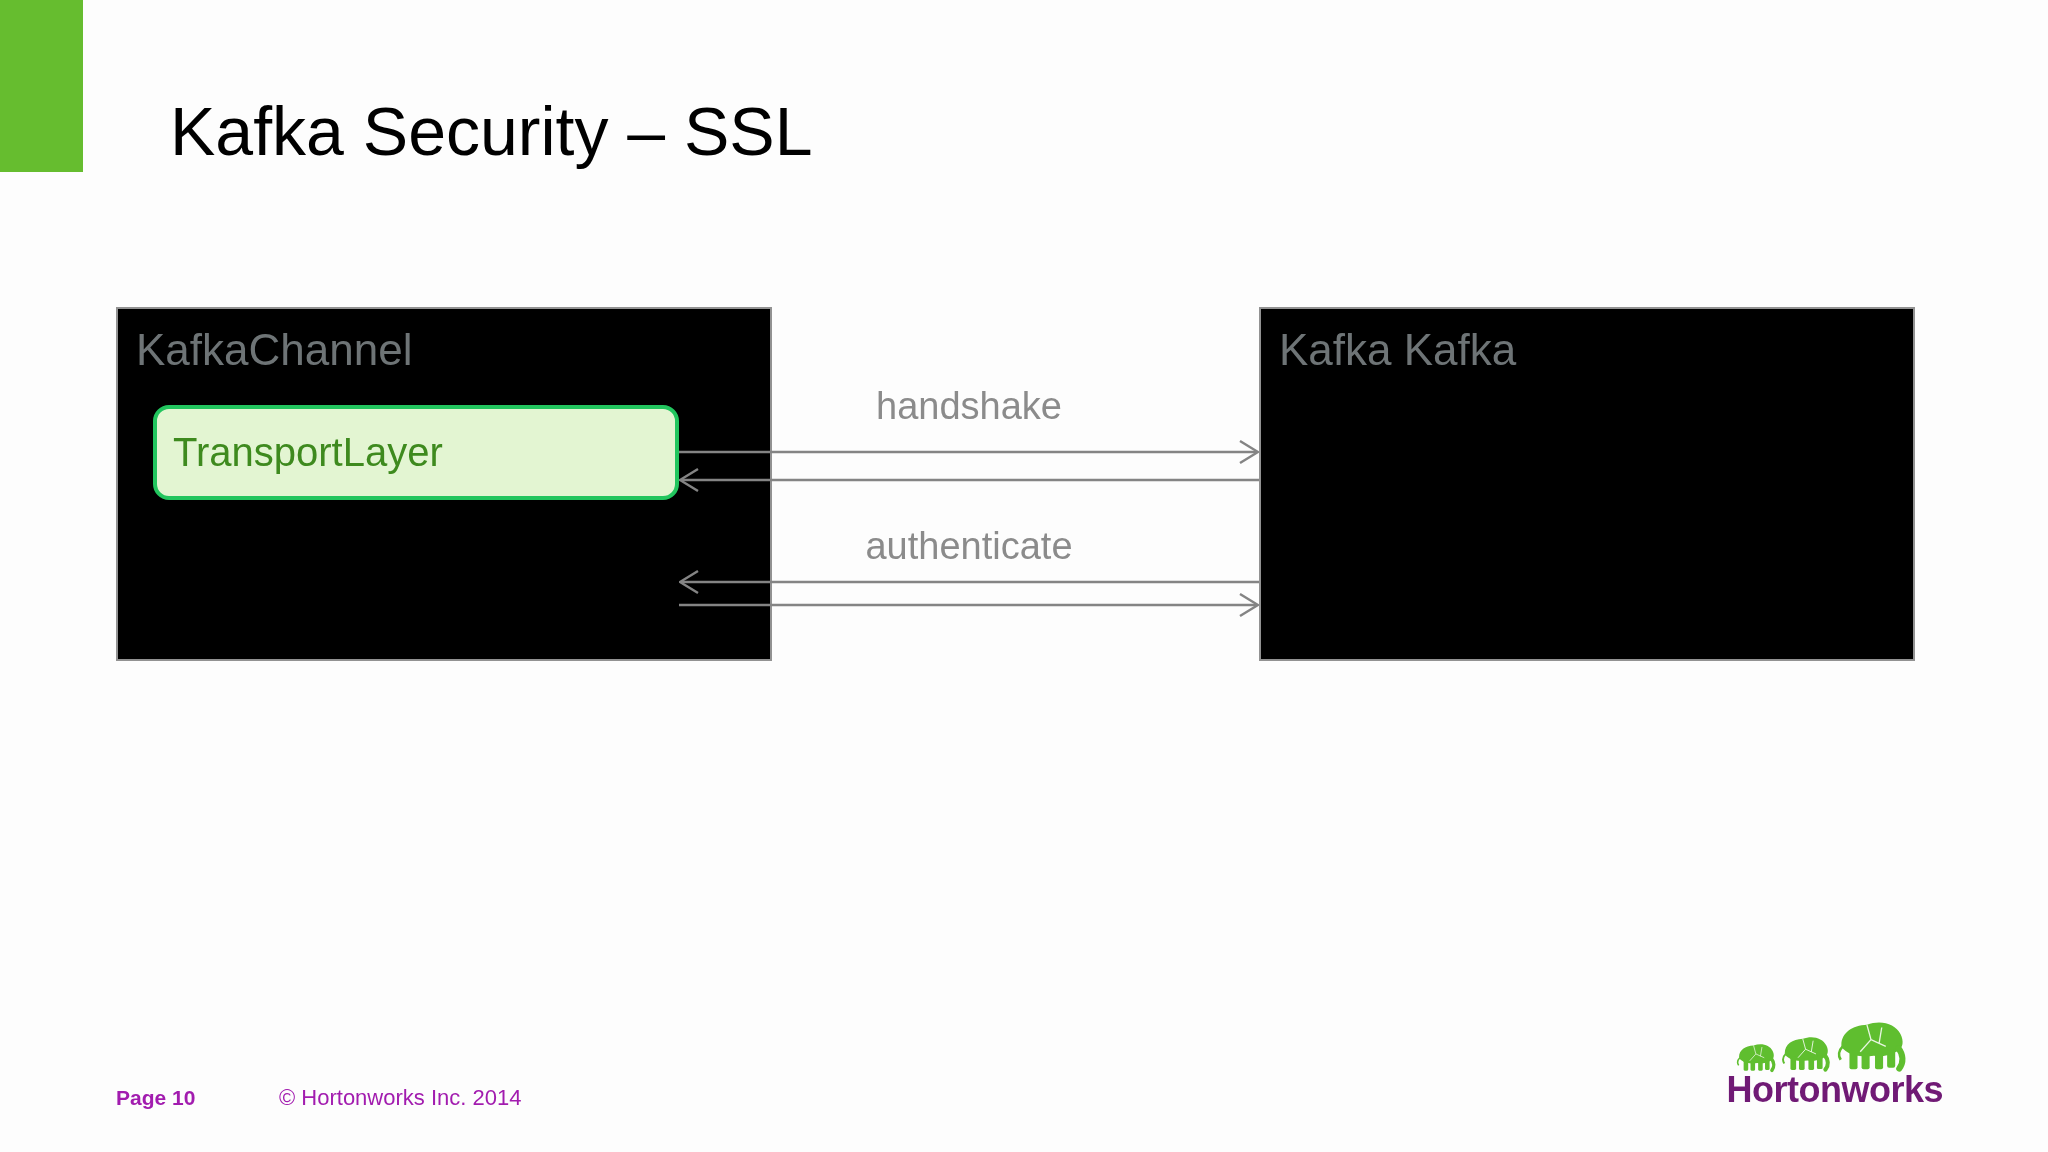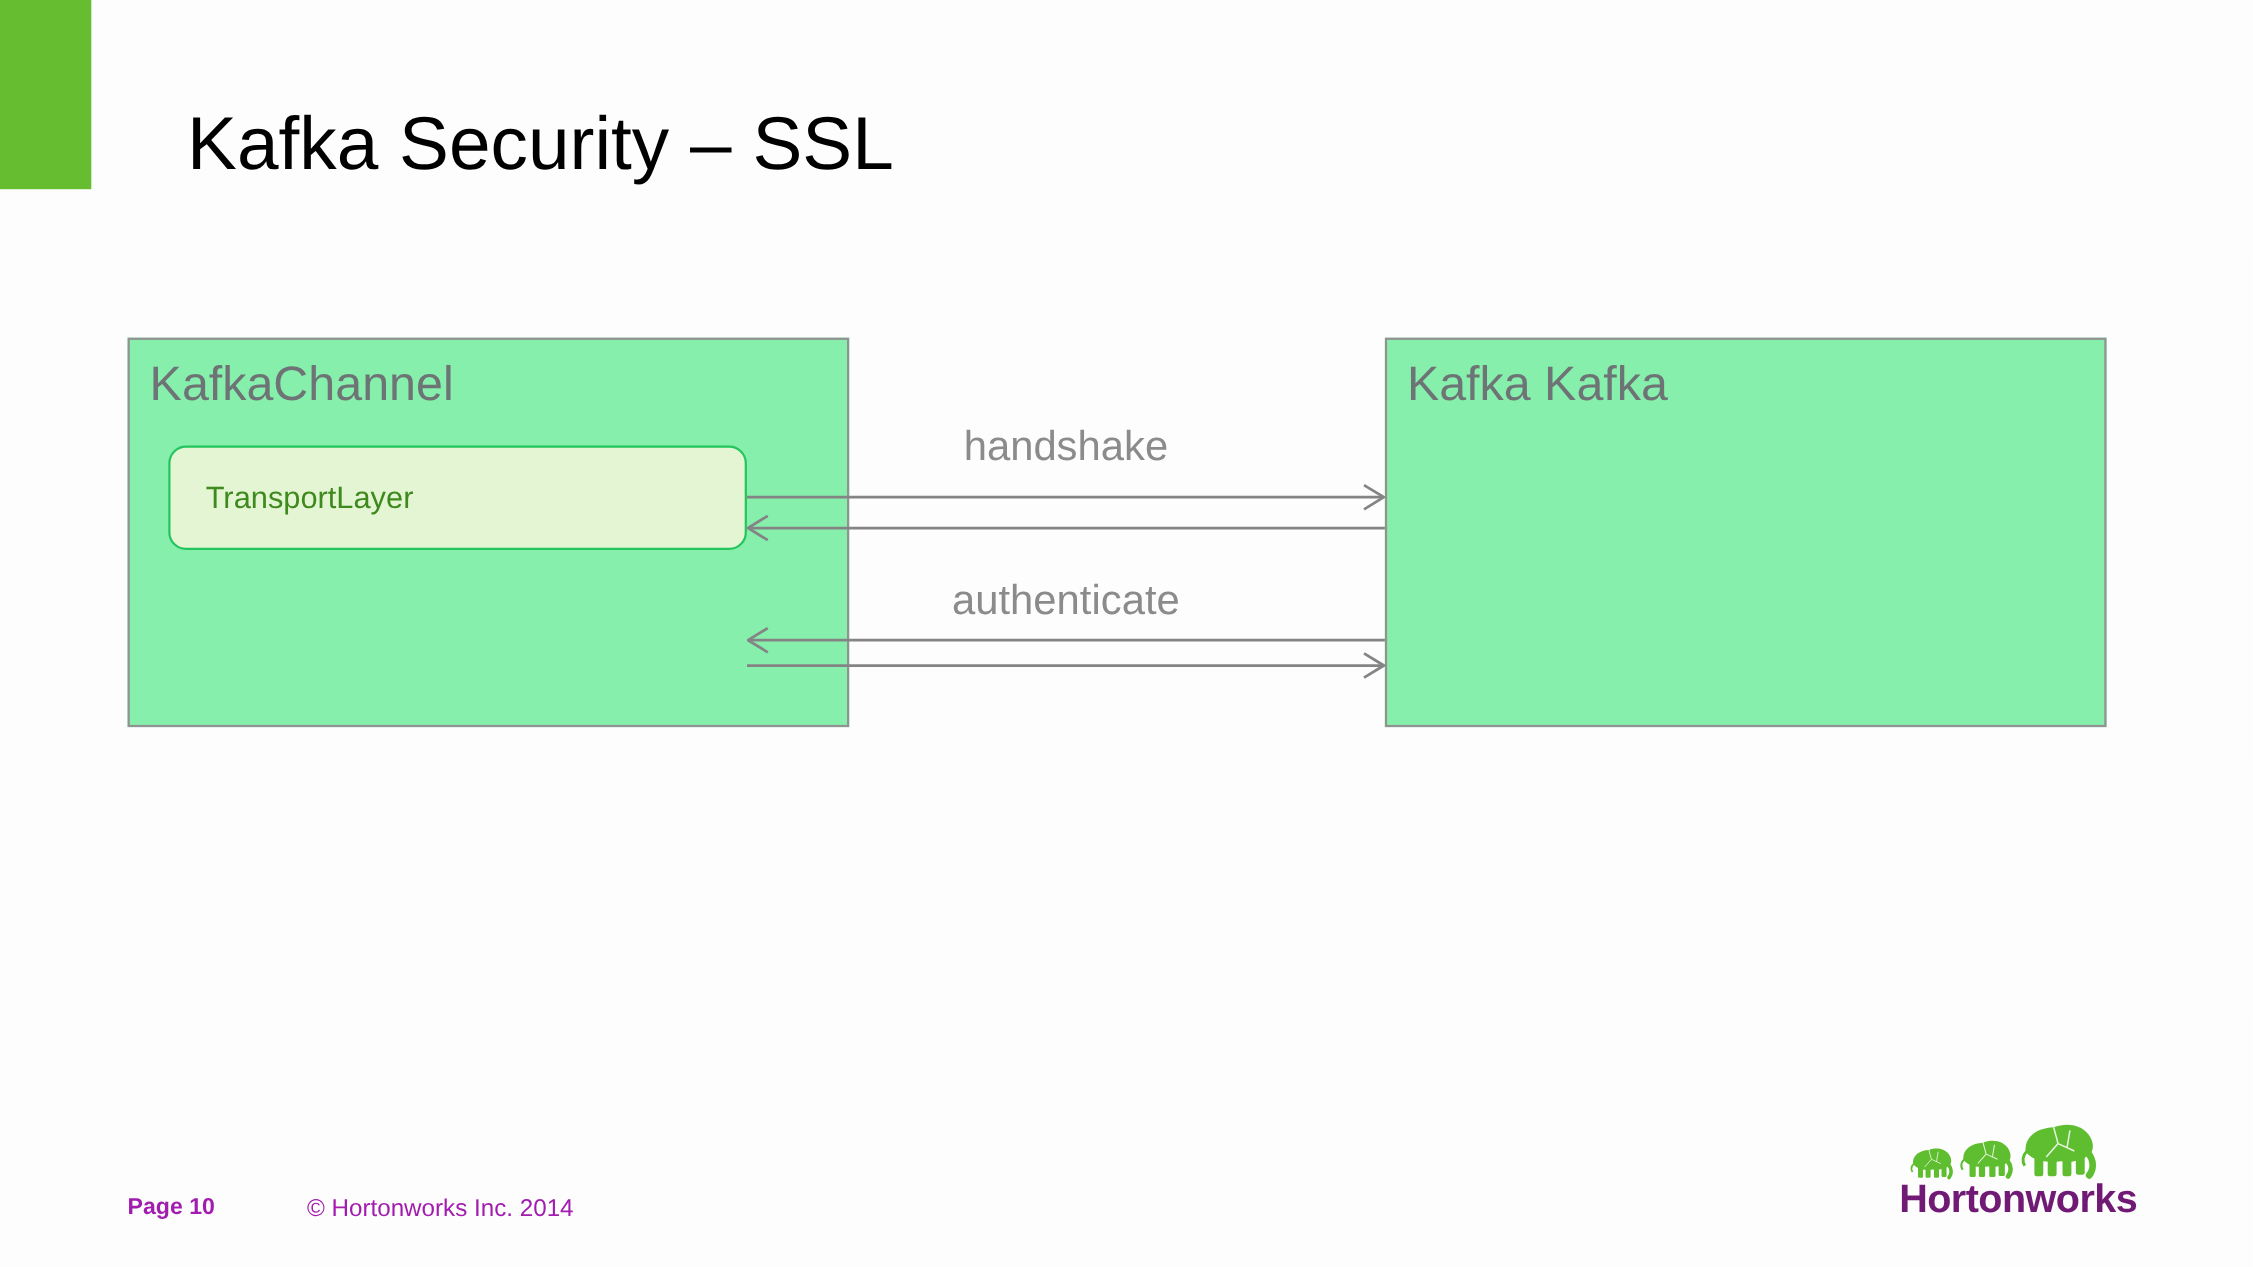--- a/index.html
+++ b/index.html
@@ -7,33 +7,33 @@
     position:relative;width:2048px;height:1152px;overflow:hidden;
     background:#fdfdfd;font-family:"Liberation Sans",sans-serif;
   }
   .accent-bar{position:absolute;left:0;top:0;width:83px;height:172px;background:#66BD2F;}
   .slide-title{
     position:absolute;left:170px;top:46px;font-size:68px;line-height:1.15;
     color:#000000;font-weight:400;letter-spacing:0;white-space:nowrap;
   }
   .gray-box{
     position:absolute;top:307px;width:656px;height:354px;box-sizing:border-box;
-    background:#86efac;border:2px solid #929292;
+    background:#000000;border:2px solid #929292;
   }
   .channel-box{left:116px;}
   .server-box{left:1259px;}
   .box-title{
     position:absolute;left:18px;top:16px;font-size:44px;color:#6E7476;
     font-weight:400;white-space:nowrap;
   }
   .component{
     position:absolute;left:35px;width:526px;height:95px;box-sizing:border-box;
-    background:#E3F5D2;border:2px solid #22c55e;border-radius:16px;
-    color:#3E8A1E;font-size:28px;display:flex;align-items:center;
-    padding-left:32px;white-space:nowrap;
+    background:#E3F5D2;border:4px solid #22c55e;border-radius:16px;
+    color:#3E8A1E;font-size:40px;display:flex;align-items:center;
+    padding-left:16px;white-space:nowrap;
   }
   .component.transport{top:96px;}
   .component.authenticator{top:221px;}
   .arrows-svg{position:absolute;left:679px;top:430px;width:580px;height:190px;}
   .arrows-svg line,.arrows-svg polyline{stroke:#848484;stroke-width:2.5;fill:none;}
   .msg-label{
     position:absolute;left:679px;width:580px;text-align:center;
     font-size:38px;line-height:40px;color:#8B8B8B;white-space:nowrap;
   }
   .msg-label.handshake{top:386px;}

